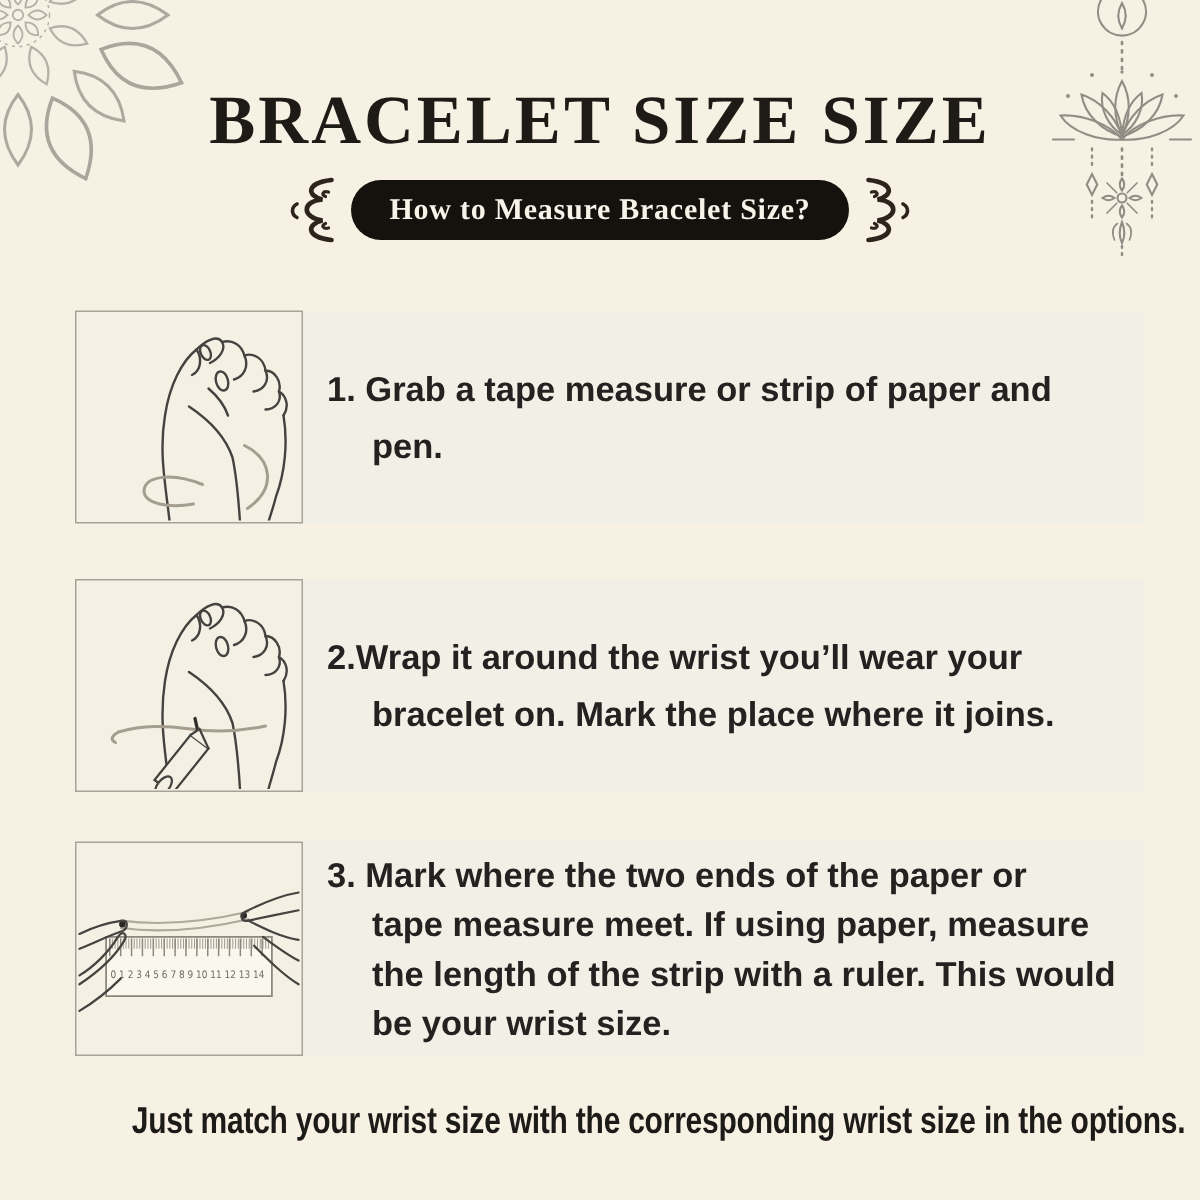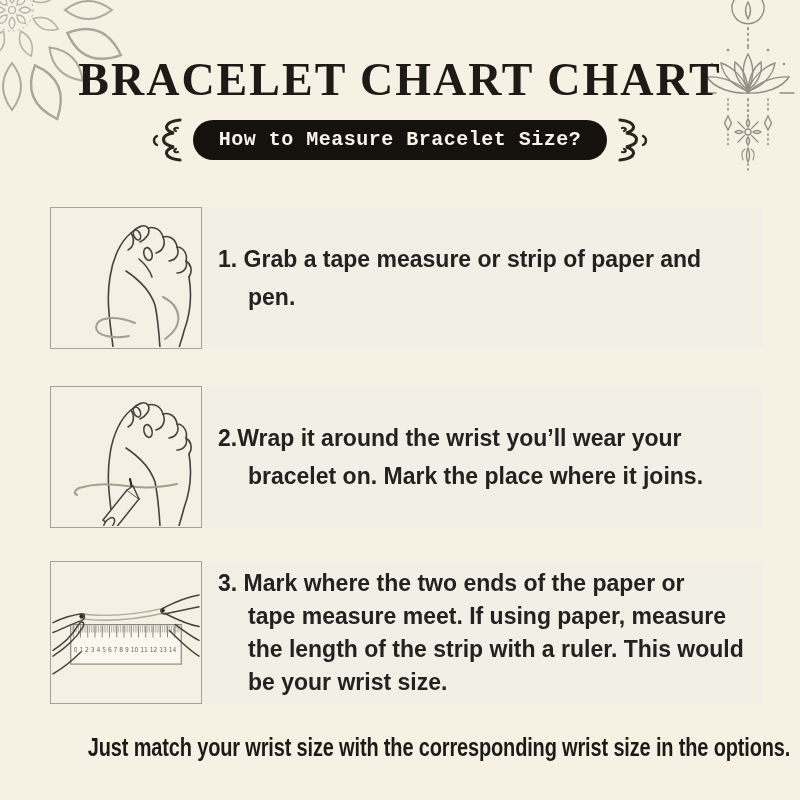--- a/index.html
+++ b/index.html
@@ -23,21 +23,21 @@
     letter-spacing:2px;color:#1e1b17;
   }
   
   .badge-row{
     position:absolute;top:120px;left:0;width:100%;height:40px;
     display:flex;justify-content:center;align-items:center;gap:10px;
   }
   .badge-pill{
     background:#15120e;color:#f7f3e9;
     border-radius:20px;height:40px;line-height:40px;padding:0 26px;
-    font-family:Liberation Mono, monospace;font-weight:700;
+    font-family:Liberation Serif, serif;font-weight:700;
     font-size:20px;letter-spacing:0.5px;white-space:nowrap;
   }
   .swirl{width:34px;height:46px;}
   .swirl.flip{transform:scaleX(-1);}
   
   .row-panel{position:absolute;left:50px;width:713px;background:#f2efe7;}
   .panel1{top:207px;height:142px;}
   .panel2{top:386px;height:142px;}
   .panel3{top:561px;height:143px;}
   .step-row{
@@ -166,21 +166,21 @@
         <path d="M5,0 Q9,3 13,0 Q9,-3 5,0 Z"></path>
         <path d="M-5,0 Q-9,3 -13,0 Q-9,-3 -5,0 Z"></path>
         <path d="M3.5,-3.5 Q8,-8 10,-10 M-3.5,-3.5 Q-8,-8 -10,-10 M3.5,3.5 Q8,8 10,10 M-3.5,3.5 Q-8,8 -10,10" stroke-width="1.1"></path>
       </g>
       <path d="M48,150 C50,155 50,160 48,164 C46,160 46,155 48,150 Z"></path>
       <path d="M43,162 C41,157 42,153 45,151 M53,162 C55,157 54,153 51,151" stroke-width="1.1"></path>
       <line x1="48" y1="166" x2="48" y2="172" stroke-width="1.6" stroke-dasharray="1.2,3.6"></line>
     </g>
   </svg>
 
-  <h1 class="title">BRACELET CHART CHART</h1>
+  <h1 class="title">BRACELET SIZE SIZE</h1>
 
   <div class="badge-row">
     <svg class="swirl" viewBox="0 0 34 46" aria-hidden="true">
       <g fill="none" stroke="#2d251c" stroke-width="3.1" stroke-linecap="round">
         <path d="M31,3 C13,5 15,14 25,16 C11,17 11,28 25,30 C15,32 13,41 31,43"></path>
         <path d="M8,19 C4,21 4,26 8,28" stroke-width="2.4"></path>
         <path d="M29,11 C25,10 24,13 27,14" stroke-width="2.2"></path>
         <path d="M29,35 C25,36 24,33 27,32" stroke-width="2.2"></path>
       </g>
     </svg>

